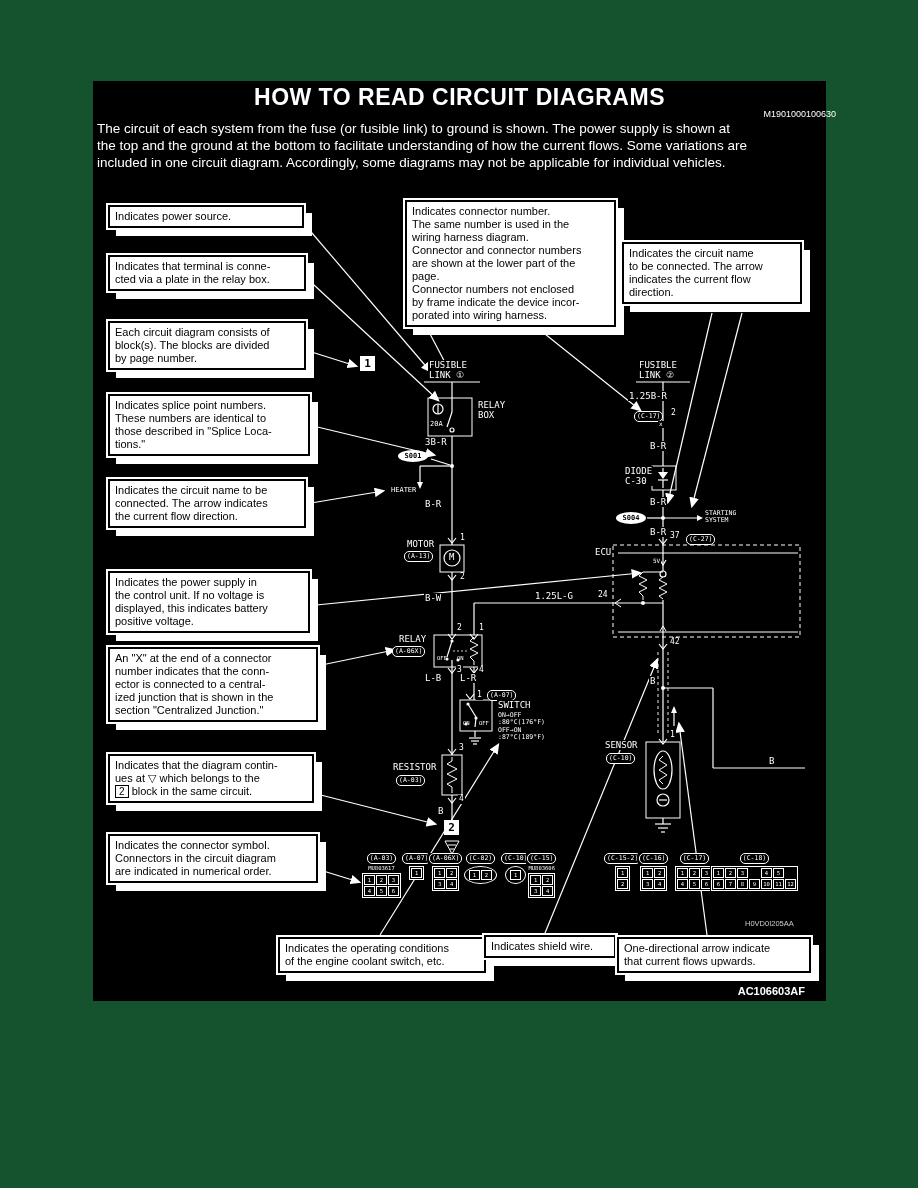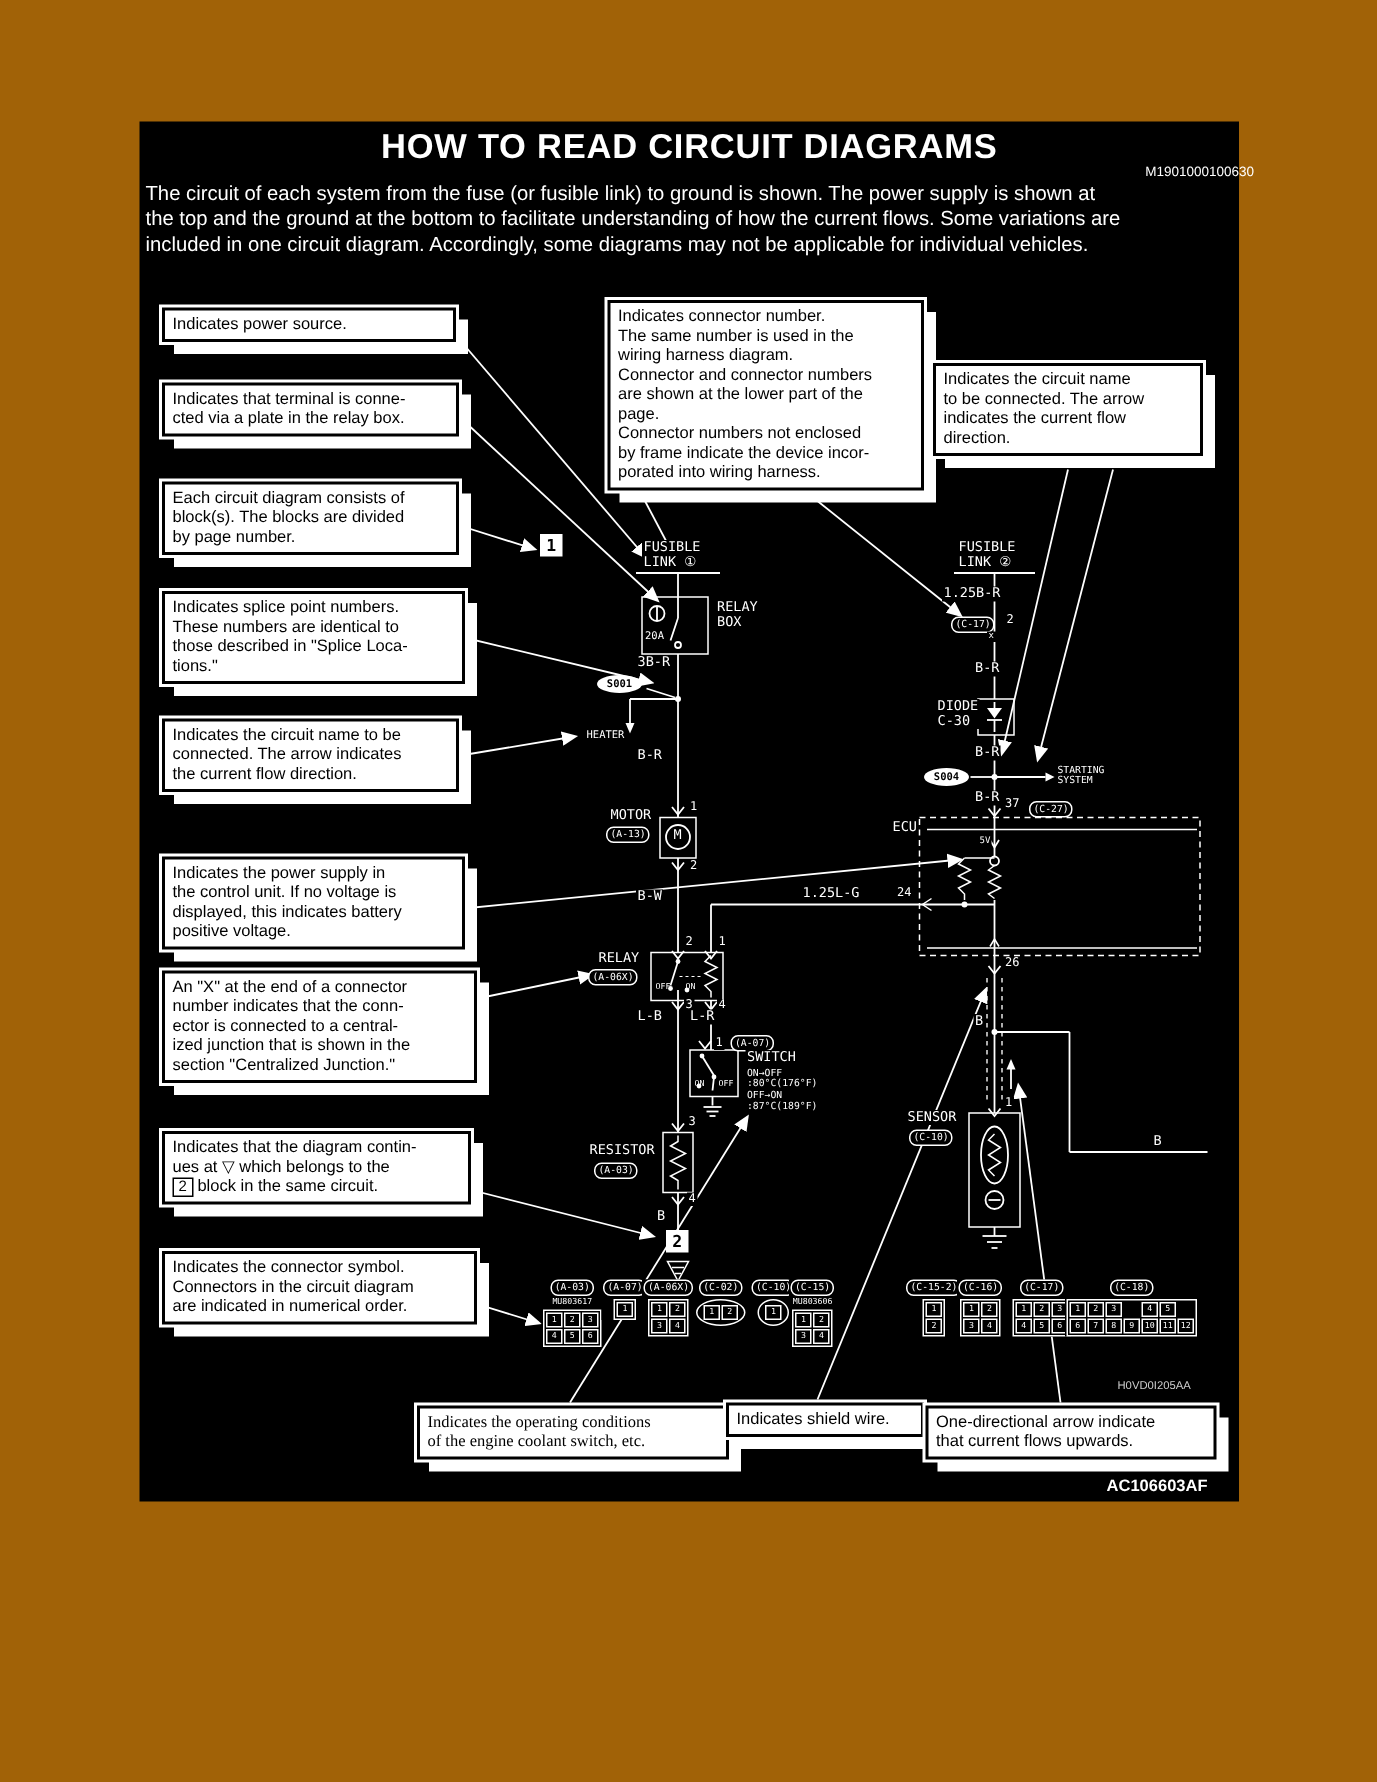--- a/index.html
+++ b/index.html
@@ -1,16 +1,16 @@
 <!DOCTYPE html>
 <html><head>
 <meta charset="utf-8">
 <style>
   html,body{margin:0;padding:0;background:#fff;}
-  #page{position:relative;width:918px;height:1188px;background:#a16207;font-family:"Liberation Sans",sans-serif;overflow:hidden;}
+  #page{position:relative;width:918px;height:1188px;background:#14532d;font-family:"Liberation Sans",sans-serif;overflow:hidden;}
   #panel{position:absolute;left:93px;top:81px;width:733px;height:920px;background:#000;}
   #title{position:absolute;left:93px;top:84px;width:733px;text-align:center;color:#fff;font:bold 23px "Liberation Sans",sans-serif;letter-spacing:.5px;}
   #mcode{position:absolute;left:93px;top:109px;width:723px;text-align:right;color:#fff;font:9px "Liberation Sans",sans-serif;padding-left:20px;}
   #intro{position:absolute;left:97px;top:120px;width:726px;color:#fff;font:13.5px "Liberation Sans",sans-serif;line-height:17px;white-space:pre-line;}
   .co{position:absolute;background:#fff;color:#000;border:2px solid #000;
       box-shadow:0 0 0 2px #fff, 8px 8px 0 0 #fff;
       font:11px "Liberation Sans",sans-serif;line-height:13px;padding:3px 5px;white-space:pre-line;z-index:5;}
   .blkin{display:inline-block;border:1px solid #000;padding:0 3px;font-size:10px;line-height:11px;}
   svg.ov{position:absolute;left:0;top:0;z-index:3;}
   .dlabel{position:absolute;color:#fff;font:9px "DejaVu Sans Mono",monospace;line-height:1.12;white-space:pre-line;background:#000;z-index:4;padding:0 1px;}
@@ -222,21 +222,21 @@
 Connector and connector numbers
 are shown at the lower part of the
 page.
 Connector numbers not enclosed
 by frame indicate the device incor-
 porated into wiring harness.</div>
   <div class="co" style="left:622px;top:242px;width:166px;">Indicates the circuit name
 to be connected. The arrow
 indicates the current flow
 direction.</div>
-  <div class="co" style="left:278px;top:937px;width:194px;font-family:Liberation Serif, serif;">Indicates the operating conditions
+  <div class="co" style="left:278px;top:937px;width:194px;">Indicates the operating conditions
 of the engine coolant switch, etc.</div>
   <div class="co" style="left:484px;top:935px;width:118px;">Indicates shield wire.</div>
   <div class="co" style="left:617px;top:937px;width:180px;">One-directional arrow indicate
 that current flows upwards.</div>
 
   <div class="blockbox" style="left:360px;top:356px;">1</div>
   <div class="dlabel" style="left:428px;top:360px;">FUSIBLE
 LINK ①</div>
   <div class="dlabel" style="left:477px;top:400px;">RELAY
 BOX</div>
@@ -290,21 +290,21 @@
 C-30</div>
   <div class="dlabel" style="left:649px;top:497px;">B-R</div>
   <div class="splice" style="left:616px;top:512px;">S004</div>
   <div class="dlabel" style="left:704px;top:510px;font-size:6.5px;">STARTING
 SYSTEM</div>
   <div class="dlabel" style="left:649px;top:527px;">B-R</div>
   <div class="dlabel term" style="left:669px;top:532px;">37</div>
   <div class="clabel" style="left:686px;top:534px;">(C-27)</div>
   <div class="dlabel" style="left:594px;top:547px;">ECU</div>
   <div class="dlabel f6" style="left:652px;top:558px;">5V</div>
-  <div class="dlabel term" style="left:669px;top:638px;">26</div>
+  <div class="dlabel term" style="left:669px;top:638px;">42</div>
   <div class="dlabel" style="left:649px;top:676px;">B</div>
   <div class="dlabel term" style="left:669px;top:731px;">1</div>
   <div class="dlabel" style="left:604px;top:740px;">SENSOR</div>
   <div class="clabel" style="left:606px;top:753px;">(C-10)</div>
   <div class="dlabel" style="left:768px;top:756px;">B</div>
 
   <div id="connrow">
       <div class="conn" style="left: 361px; top: 853px;">
         <div class="cl">(A-03)</div>
         <div class="sub">MU803617</div>

